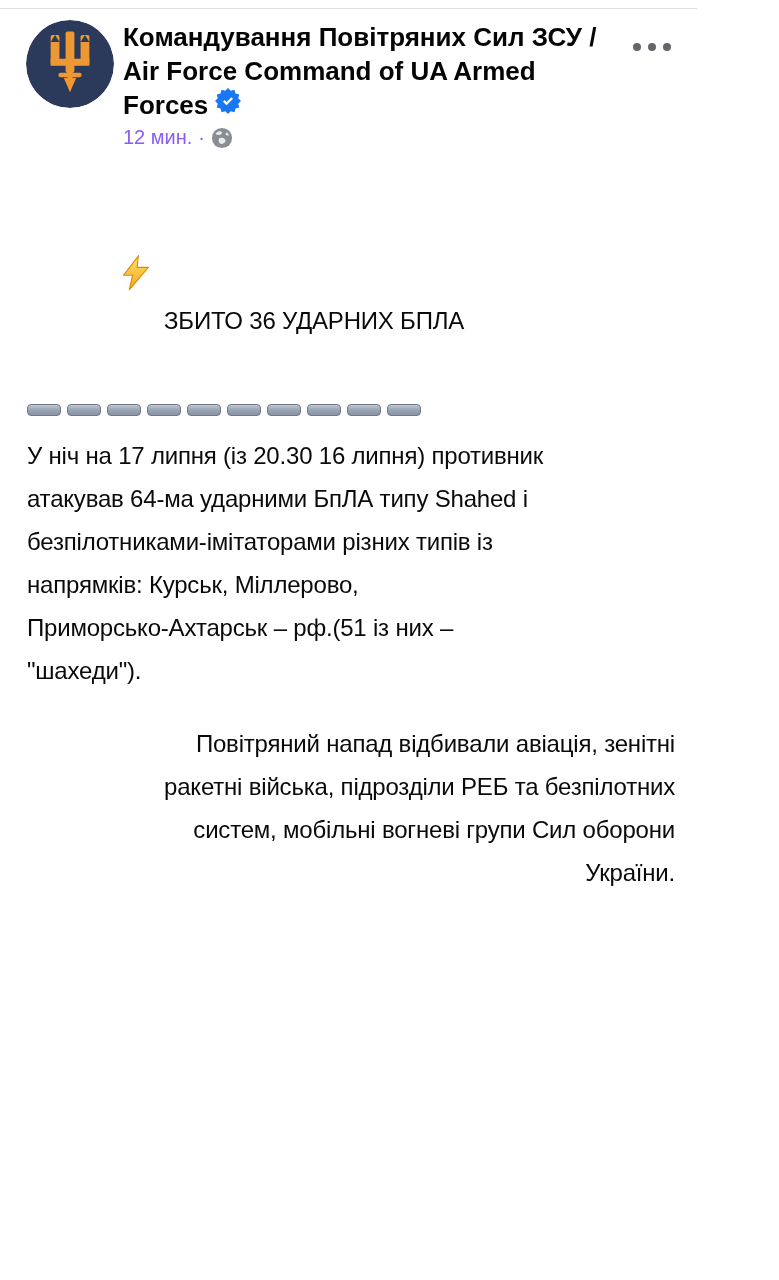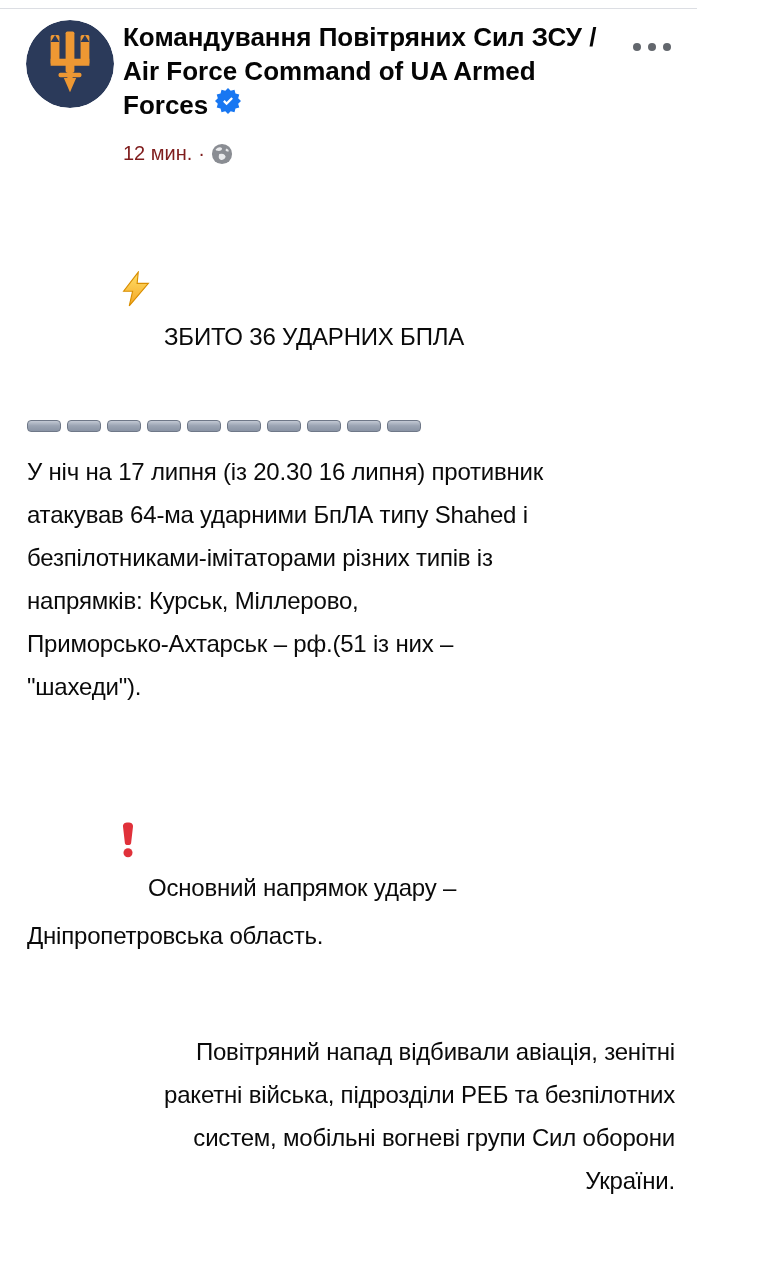--- a/index.html
+++ b/index.html
@@ -5,21 +5,21 @@
   html,body{margin:0;padding:0;background:#ffffff;}
   .page{width:697px;height:1280px;background:#ffffff;overflow:hidden;position:relative;
         font-family:"Liberation Sans","DejaVu Sans",sans-serif;color:#0a0a0a;}
   .page-top-divider{height:1px;background:#dcdee3;margin-top:8px;}
   
   .header{position:relative;padding:11px 24px 0 26px;display:flex;align-items:flex-start;}
   .avatar{width:88px;height:88px;border-radius:50%;flex:0 0 auto;display:block;}
   .header-main{margin-left:9px;min-width:0;}
   .author-name{font-size:26px;line-height:34px;font-weight:bold;color:#050505;white-space:pre;display:inline;vertical-align:top;}
   .badge{display:inline-block;vertical-align:-3px;margin-left:7px;}
-  .meta-row{margin-top:20px;display:flex;align-items:center;color:#7f1d1d;font-size:20px;}
+  .meta-row{margin-top:4px;display:flex;align-items:center;color:#8b5cf6;font-size:20px;}
   .meta-sep{margin:0 6px;}
   .more-btn{position:absolute;right:22px;top:26px;display:flex;gap:7px;padding:8px 4px;cursor:pointer;background:none;border:none;}
   .more-btn .dot{width:8px;height:8px;border-radius:50%;background:#63676d;}
   
   .body{padding:0 22px 0 27px;}
   .para{font-size:24px;line-height:43px;color:#0a0a0a;white-space:pre;letter-spacing:-0.2px;}
   .para .emoji{display:inline-block;vertical-align:-5px;margin-right:4px;}
   .headline{margin-top:20px;}
   .divider-row{margin-top:14px;display:flex;gap:6px;}
   .divider-row .bar{width:34px;height:12px;border-radius:4px;border:1px solid #6f7888;
@@ -108,29 +108,20 @@
         <span class="bar"></span>
       </div>
 
     <div class="para p1"><span>У ніч на 17 липня (із 20.30 16 липня) противник
 атакував 64-ма ударними БпЛА типу Shahed і
 безпілотниками-імітаторами різних типів із
 напрямків: Курськ, Міллерово,
 Приморсько-Ахтарськ – рф.(51 із них –
 "шахеди").</span></div>
 
-    <div class="para p2">
-      <span class="emoji">
-        <svg width="20" height="38" viewBox="0 0 16 32">
-          <path d="M8,2 C10.8,2 12.5,3.2 12.2,5.6 L10.6,19.5 C10.4,21.6 5.6,21.6 5.4,19.5 L3.8,5.6 C3.5,3.2 5.2,2 8,2 Z" fill="#e0313a"></path>
-          <circle cx="8" cy="27.6" r="3.8" fill="#e0313a"></circle>
-        </svg>
-      </span><span> Основний напрямок удару –
-Дніпропетровська область.</span>
-    </div>
 
     <div class="para p3"><span>Повітряний напад відбивали авіація, зенітні
 ракетні війська, підрозділи РЕБ та безпілотних
 систем, мобільні вогневі групи Сил оборони
 України.</span></div>
 
     <div class="para p4">
       <span class="emoji">
         
       </span>

